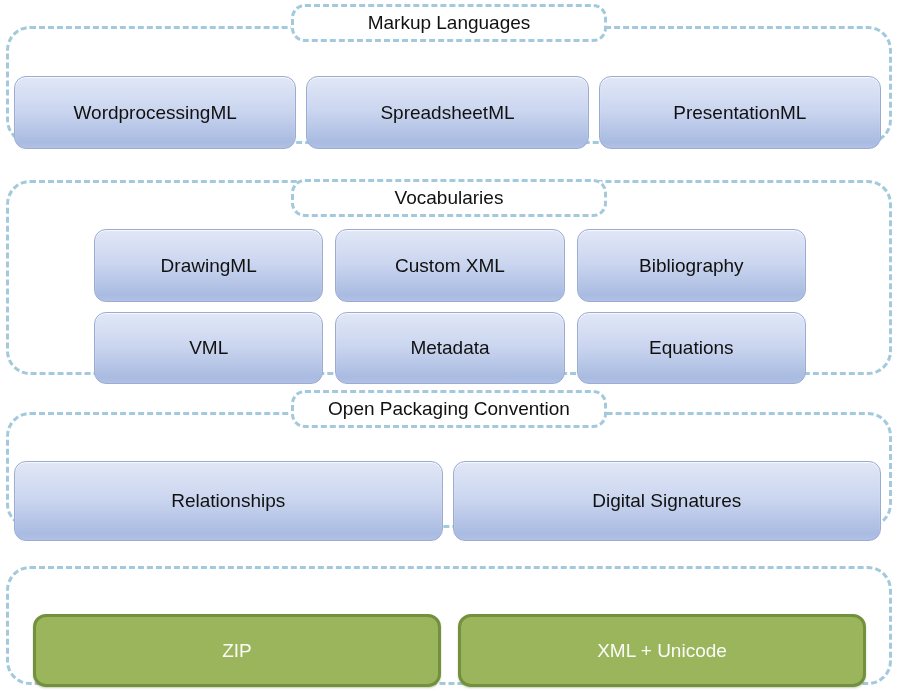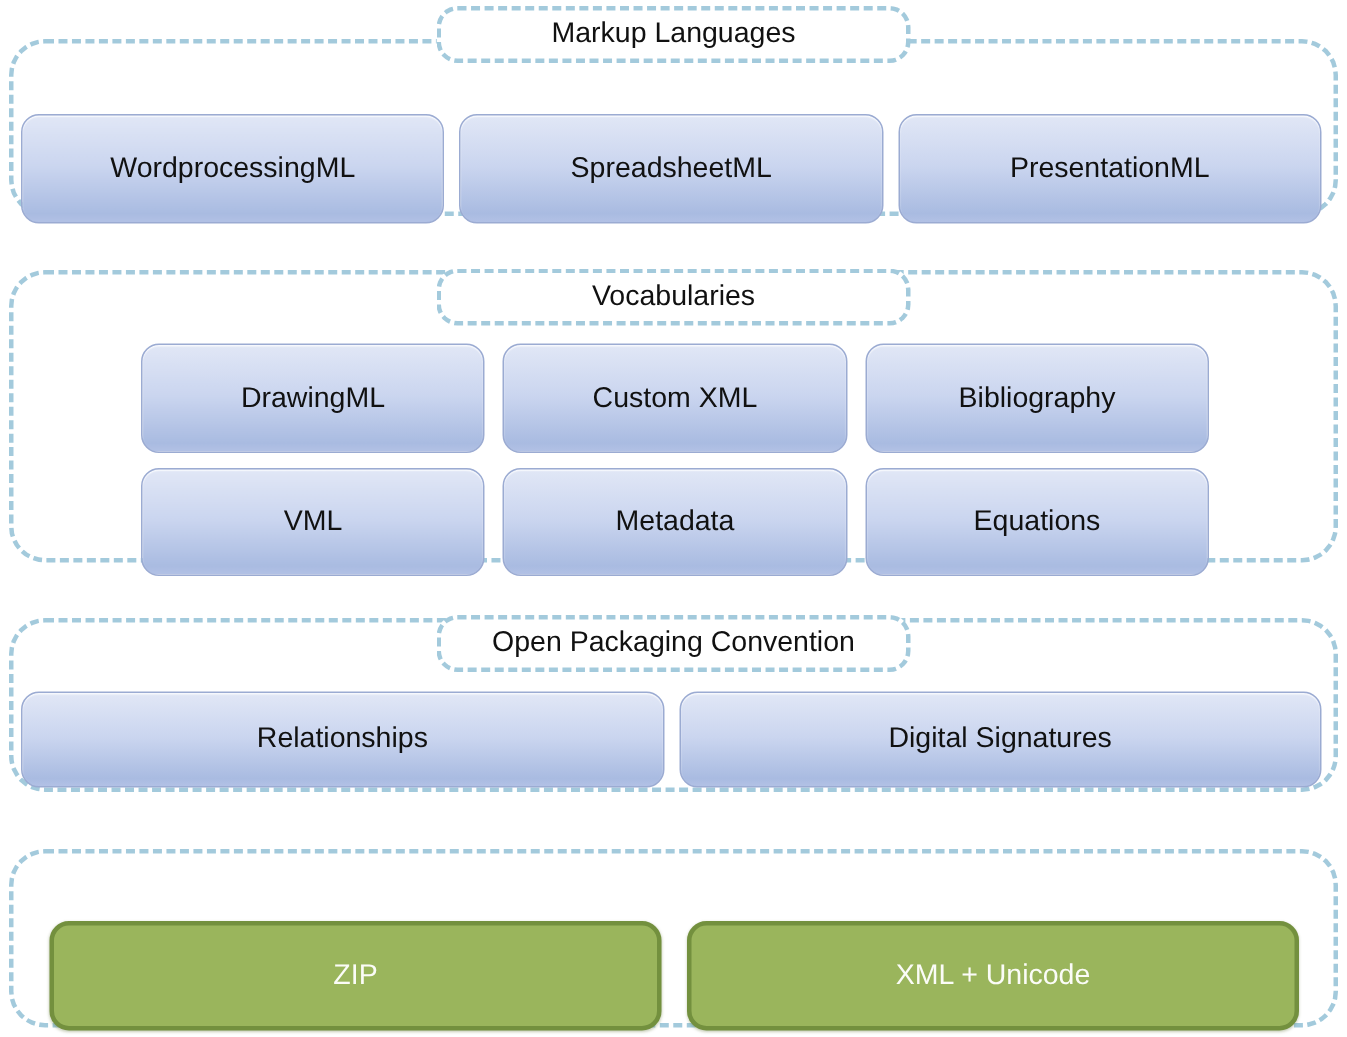--- a/index.html
+++ b/index.html
@@ -50,33 +50,33 @@
     z-index: 2;
     display: flex;
     align-items: center;
     justify-content: center;
     font-size: 19px;
     color: var(--text);
     white-space: nowrap;
   }
   .t1 { top: 4px; }
   .t2 { top: 158px; margin-top: 21px; }
-  .t3 { top: 410px; text-align: right; }
+  .t3 { top: 390px; text-align: right; }
   .t4 { top: 544px; }
 
   .row {
     position: absolute;
     display: flex;
     margin-top: 24px;
   }
   .g1 .row { left: 5px;  right: 8px;  top: 23px;  height: 73px; gap: 10px; }
   .g2 .row { left: 85px; right: 83px; height: 73px; gap: 12px; }
   .g2 .row-1 { top: 22px; }
   .g2 .row-2 { top: 105px; height: 72px; }
-  .g3 .row { left: 5px;  right: 8px;  top: 22px;  height: 64px; gap: 10px; }
+  .g3 .row { left: 5px;  right: 8px;  top: 22px;  height: 80px; gap: 10px; }
   .g4 .row { left: 24px; right: 23px; top: 21px;  height: 73px; gap: 17px; }
 
   .box {
     flex: 1;
     display: flex;
     align-items: center;
     justify-content: center;
     font-size: 19px;
     white-space: nowrap;
   }

